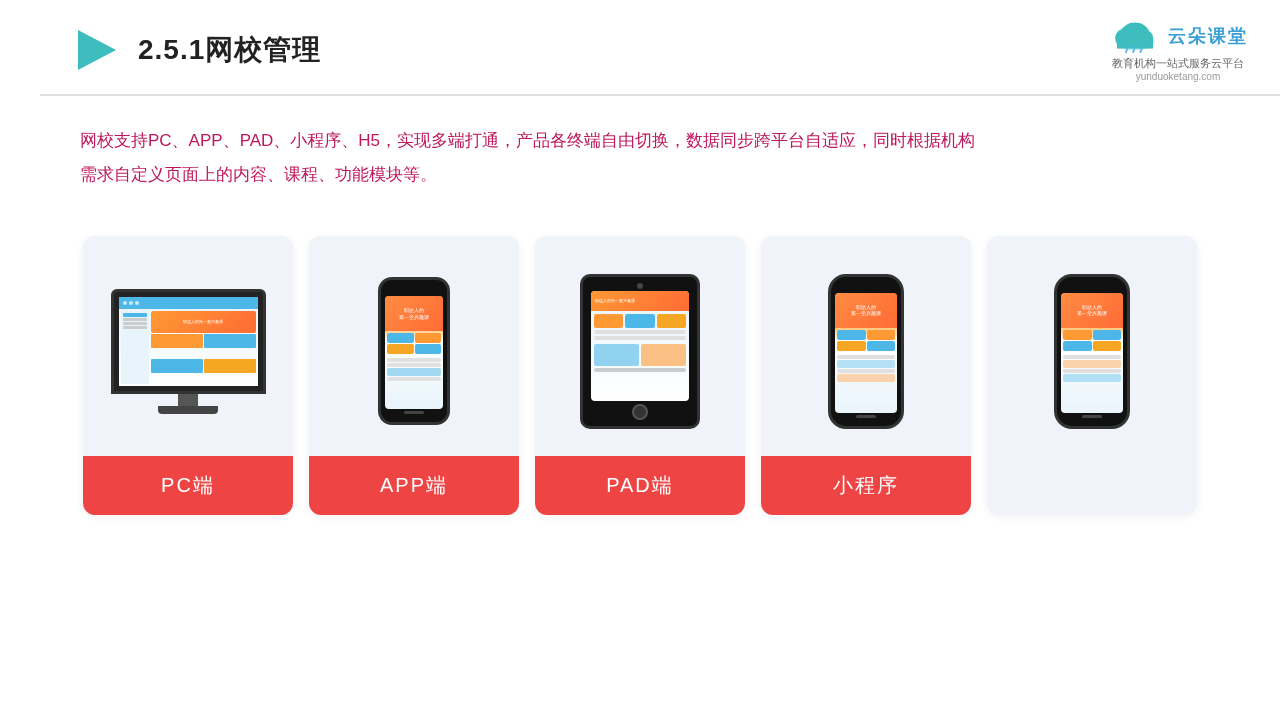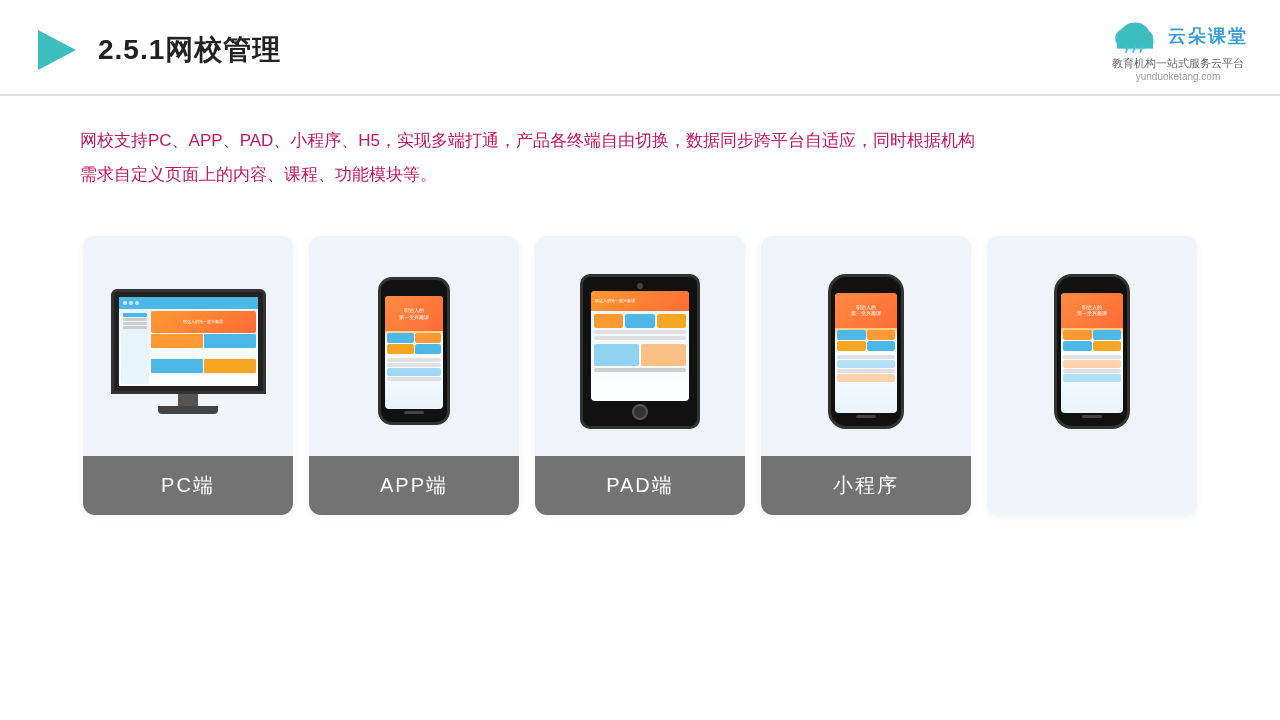--- a/index.html
+++ b/index.html
@@ -12,20 +12,21 @@
       position: relative;
     }
 
     
     .header {
       display: flex;
       align-items: center;
       justify-content: space-between;
       padding: 18px 32px 12px 32px;
       border-bottom: 2px solid #e0e0e0;
+      margin-left: 40px;
     }
     .header-left {
       display: flex;
       align-items: center;
       gap: 18px;
     }
     .play-icon {
       width: 48px;
       height: 48px;
     }
@@ -101,21 +102,21 @@
       height: 220px;
       display: flex;
       align-items: center;
       justify-content: center;
       padding: 20px 16px 10px 16px;
       background: #f0f4fa;
     }
 
     .card-label {
       width: 100%;
-      background: #737373;
+      background: #ef4444;
       color: #fff;
       font-size: 20px;
       text-align: center;
       padding: 16px 0;
       font-weight: 500;
       letter-spacing: 2px;
     }
 
     
     

